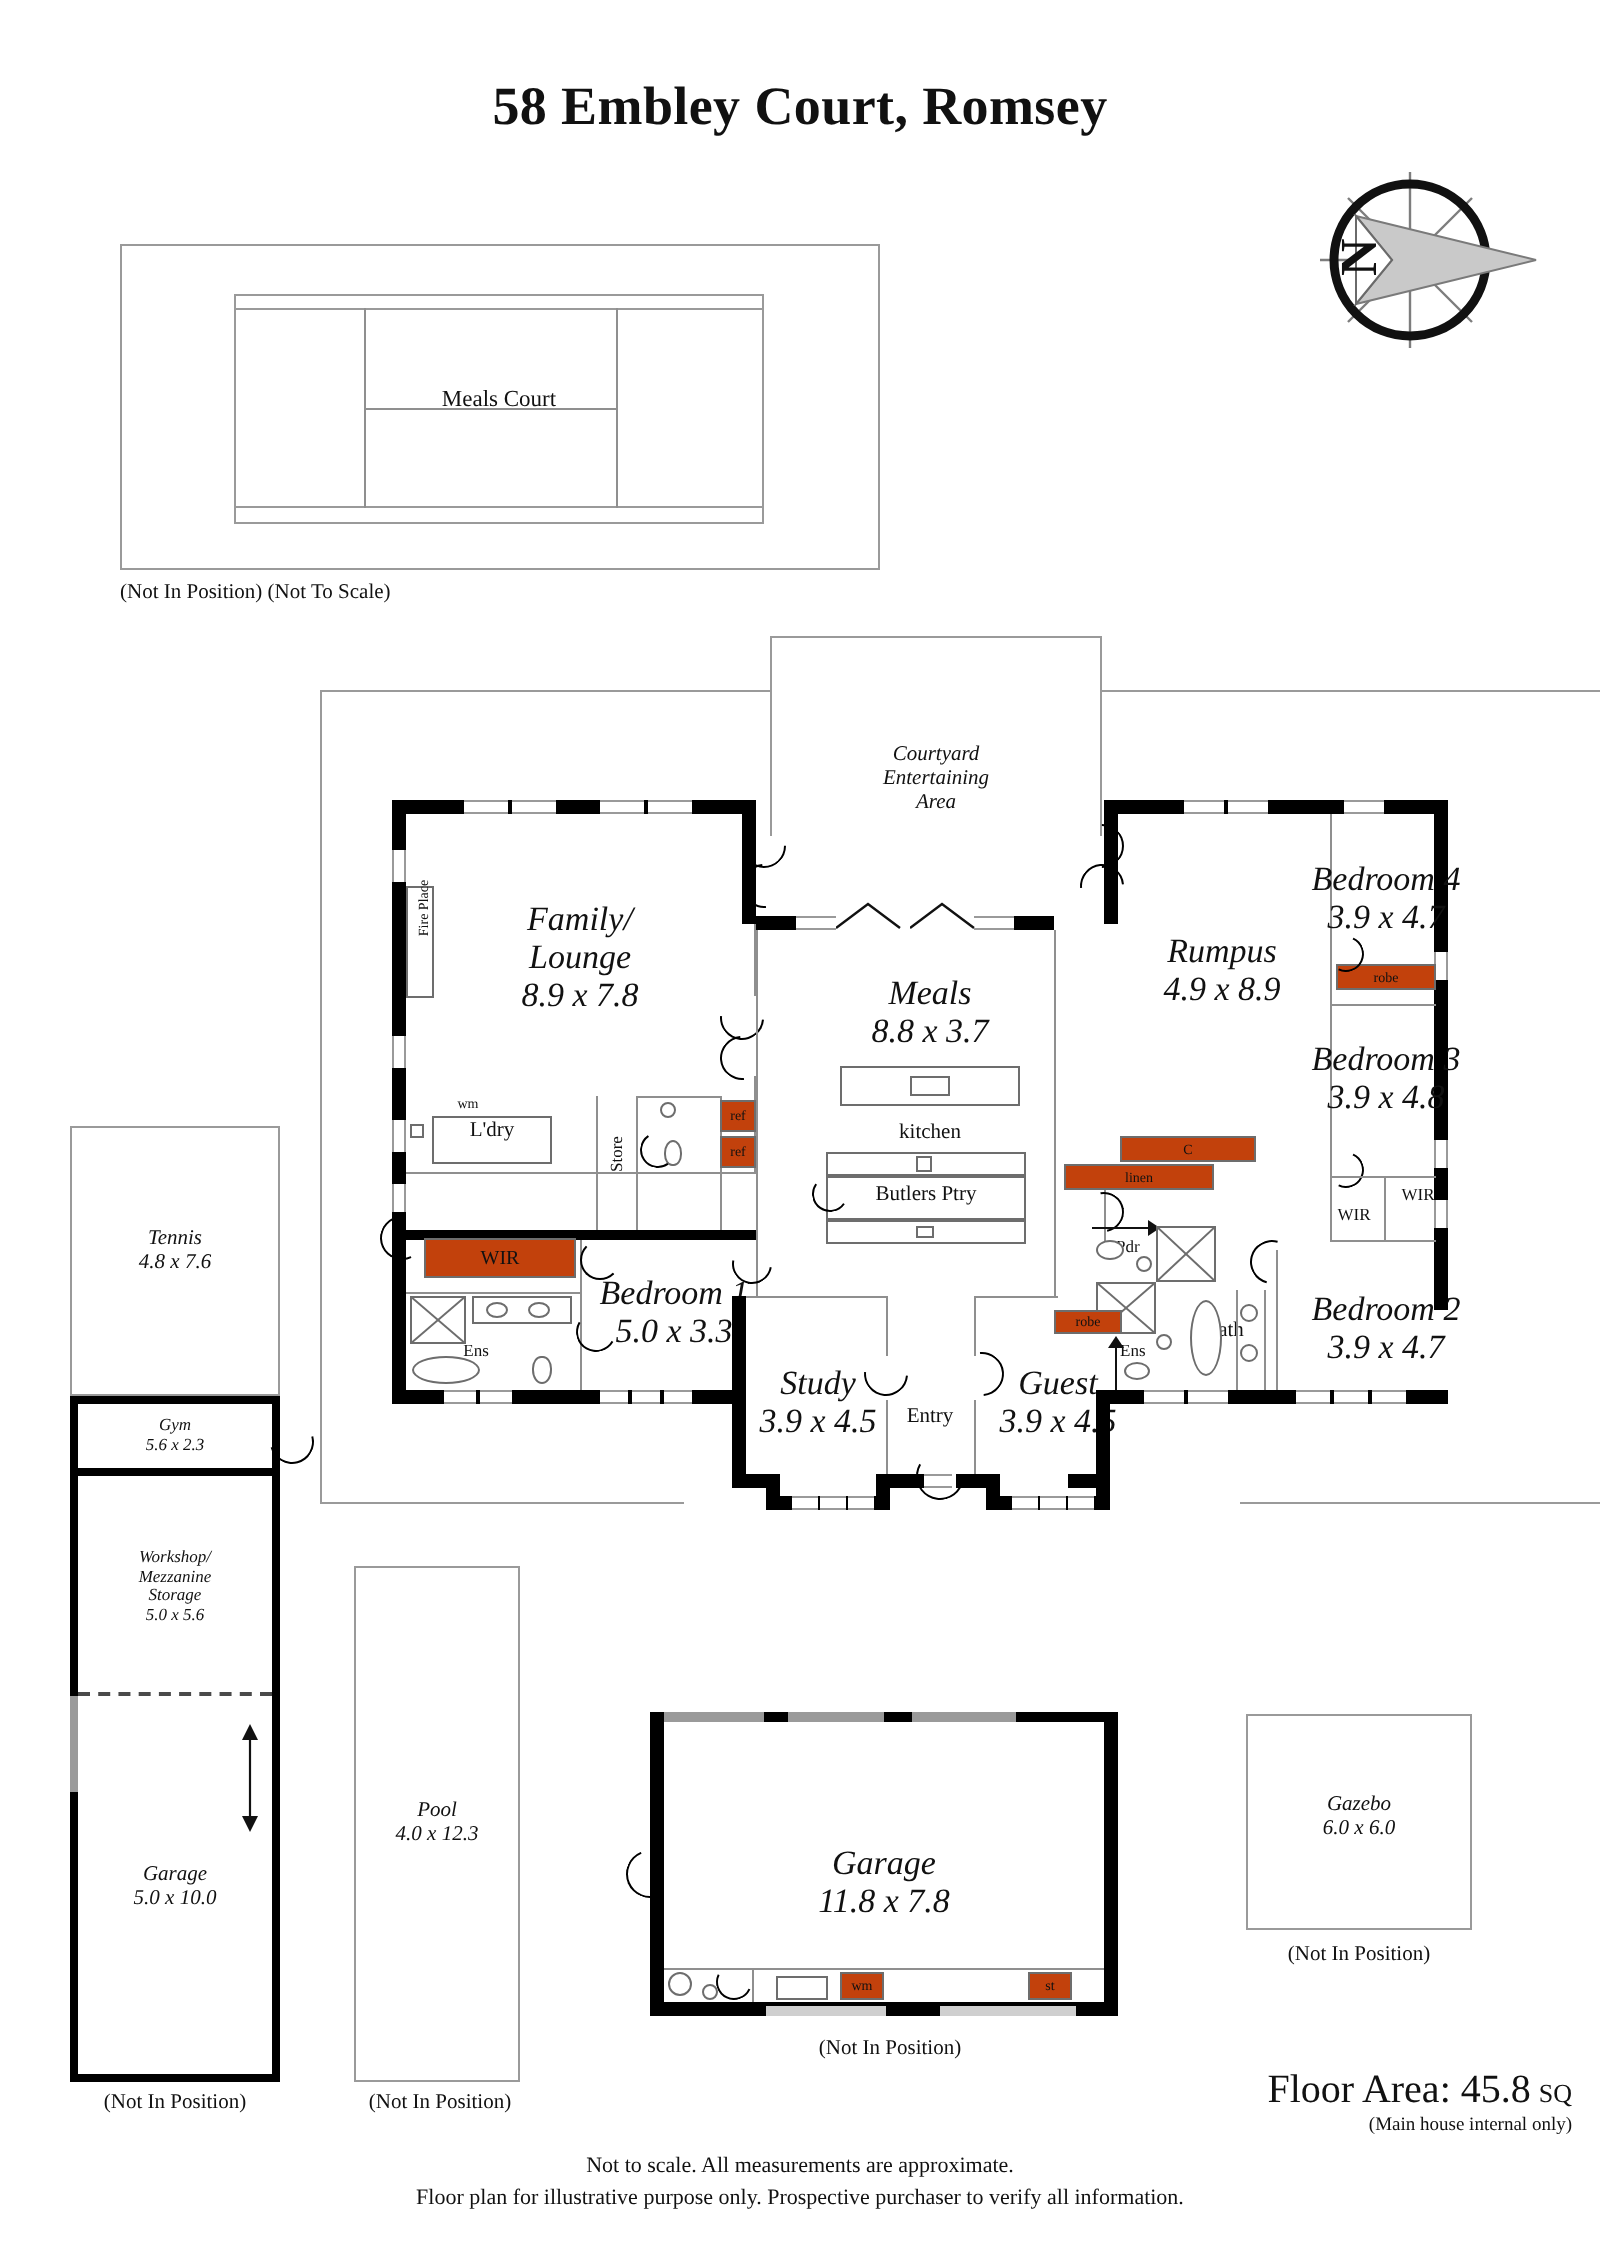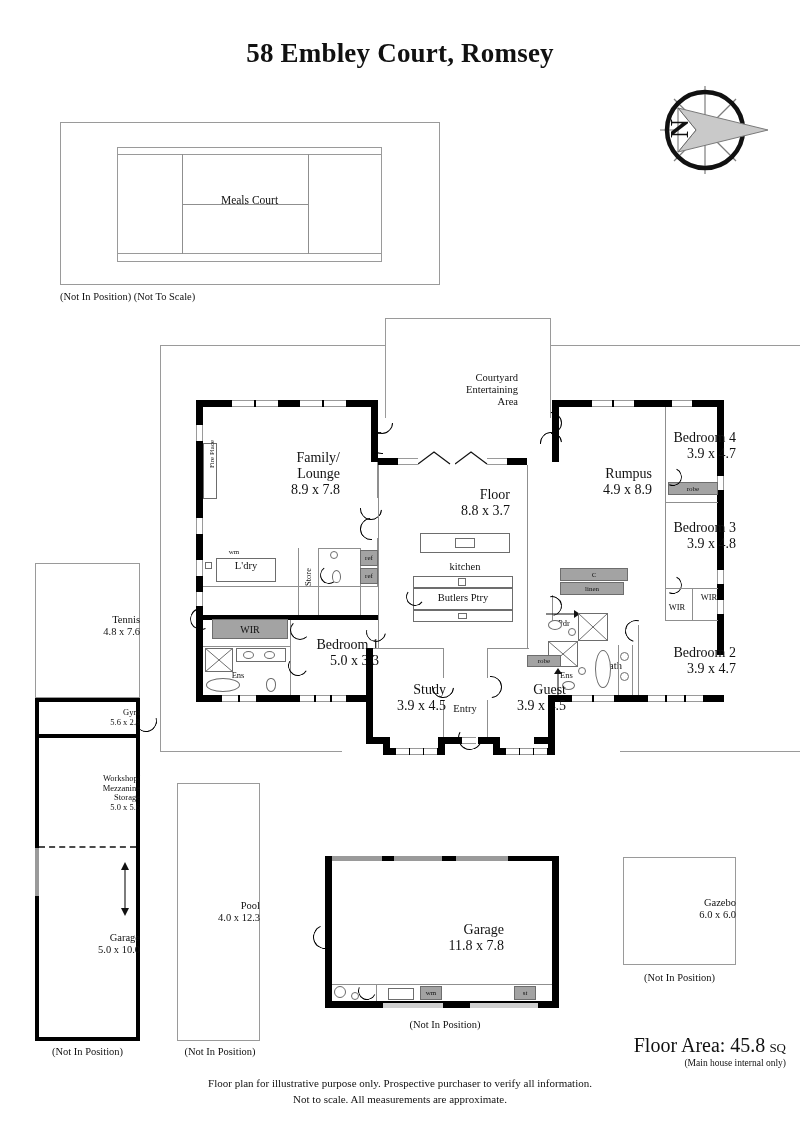--- a/index.html
+++ b/index.html
@@ -31,28 +31,28 @@
   #tc-label{left:57px;top:72px;width:265px;font-size:11.5px;text-align:center;}
   #tennis-note{left:60px;top:291px;font-size:10.5px;}
 
   
   #compass{left:650px;top:78px;width:120px;height:105px;}
 
   
   .bd{background:#9a9a9a;position:absolute;}
 
   
-  .room{position:absolute;text-align:right;line-height:1.13;}
-  .rm-lg{font-size:14px;}
+  .room{position:absolute;text-align:center;line-height:1.13;font-style:italic;}
+  .rm-lg{font-size:17px;}
   .rm-md{font-size:10.5px;}
   .rm-sm{font-size:8.5px;}
   .rm-xs{font-size:7px;}
 
   
-  .fx{position:absolute;border:1px solid #6d6d6d;box-sizing:border-box;background:#a3a3a3;
+  .fx{position:absolute;border:1px solid #6d6d6d;box-sizing:border-box;background:#c2410c;
       font-size:7px;display:flex;align-items:center;justify-content:center;color:#111;}
   .fx2{position:absolute;border:1px solid #6d6d6d;box-sizing:border-box;background:#fff;}
 
   
   .arc{position:absolute;border:1px solid #000;border-radius:50%;
        border-right-color:transparent;border-top-color:transparent;background:transparent;}
 
   
   .win{position:absolute;background:#fff;border-top:1px solid #9a9a9a;border-bottom:1px solid #9a9a9a;box-sizing:border-box;}
   .winv{position:absolute;background:#fff;border-left:1px solid #9a9a9a;border-right:1px solid #9a9a9a;box-sizing:border-box;}
@@ -184,21 +184,21 @@
   <div class="wall abs" style="left:507px;top:458px;width:20px;height:7px;"></div>
   <div class="win abs" style="left:487px;top:458px;width:20px;height:7px;"></div>
   <svg class="abs" style="left:418px;top:450px;" width="70" height="20">
     <polyline points="0,14 16,2 32,14" fill="none" stroke="#111" stroke-width="1.2"></polyline>
   </svg>
   <svg class="abs" style="left:455px;top:450px;" width="70" height="20">
     <polyline points="0,14 16,2 32,14" fill="none" stroke="#111" stroke-width="1.2"></polyline>
   </svg>
 
   <div class="room rm-lg" style="left:420px;top:487px;width:90px;">
-    <span>Floor</span><br>
+    <span>Meals</span><br>
     <span>8.8 x 3.7</span>
   </div>
 
   <div class="fx2 abs" style="left:420px;top:533px;width:90px;height:20px;"></div>
   <div class="fx2 abs" style="left:455px;top:538px;width:20px;height:10px;"></div>
 
   <div class="abs rm-md" style="left:418px;top:561px;width:94px;text-align:center;">kitchen</div>
 
   <div class="fx2 abs" style="left:413px;top:576px;width:100px;height:12px;"></div>
   <div class="fx2 abs" style="left:458px;top:578px;width:8px;height:8px;"></div>
@@ -254,21 +254,21 @@
   <div class="arc" style="left:664px;top:576px;width:16px;height:16px;transform:rotate(-110deg);"></div>
 
   <div class="thinb abs" style="left:665px;top:588px;width:53px;height:1px;"></div>
   <div class="thinb abs" style="left:692px;top:588px;width:1px;height:32px;"></div>
   <div class="thinb abs" style="left:665px;top:588px;width:1px;height:32px;"></div>
   <div class="thinb abs" style="left:665px;top:620px;width:53px;height:1px;"></div>
   <div class="abs rm-sm" style="left:660px;top:602px;width:34px;text-align:center;">WIR</div>
   <div class="abs rm-sm" style="left:694px;top:592px;width:30px;text-align:center;">WIR</div>
 
   <div class="fx abs" style="left:560px;top:568px;width:68px;height:13px;">C</div>
-  <div class="fx abs" style="left:560px;top:582px;width:64px;height:13px;">linen</div>
+  <div class="fx abs" style="left:532px;top:582px;width:75px;height:13px;">linen</div>
 
   <div class="thinb abs" style="left:552px;top:595px;width:1px;height:28px;"></div>
   <div class="arc" style="left:542px;top:596px;width:18px;height:18px;transform:rotate(-145deg);"></div>
 </div>
 
 <div class="abs">
 
   <div class="abs rm-sm" style="left:558px;top:618px;width:26px;">Pdr</div>
   <div class="fx2 abs" style="left:548px;top:620px;width:14px;height:10px;border-radius:50%;"></div>
   <div class="fx2 abs" style="left:568px;top:628px;width:8px;height:8px;border-radius:50%;"></div>
@@ -486,15 +486,15 @@
 
 <div class="abs" id="floor-area">
   <div>
     <span id="fa-main">Floor Area: 45.8</span>
     <span id="fa-sq">SQ</span>
   </div>
   <div id="fa-sub">(Main house internal only)</div>
 </div>
 
 <div class="abs" id="disclaimer">
+  <div>Not to scale. All measurements are approximate.</div>
   <div>Floor plan for illustrative purpose only. Prospective purchaser to verify all information.</div>
-  <div>Not to scale. All measurements are approximate.</div>
 </div>
 
 </body></html>

